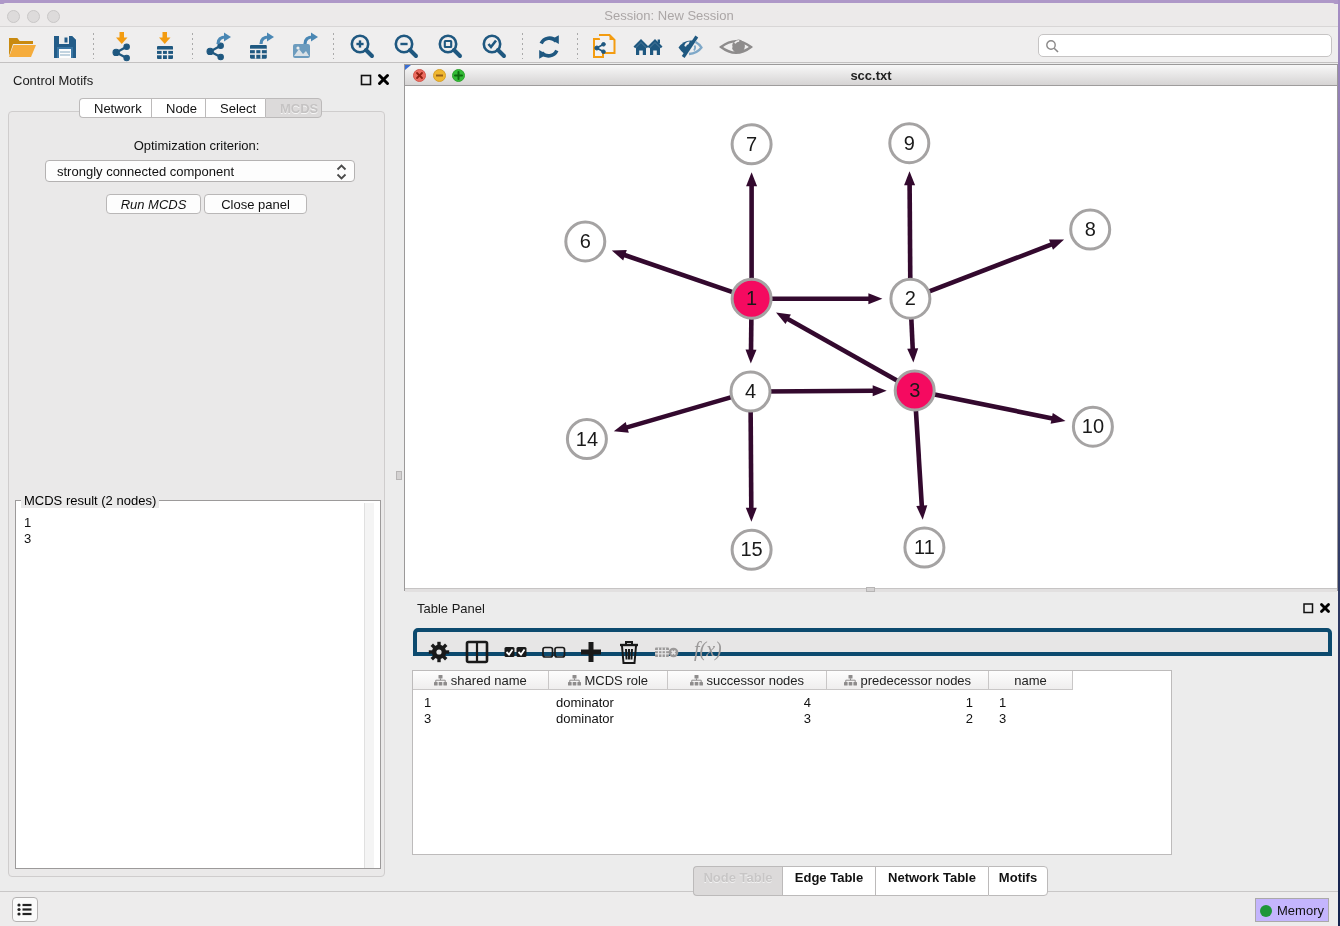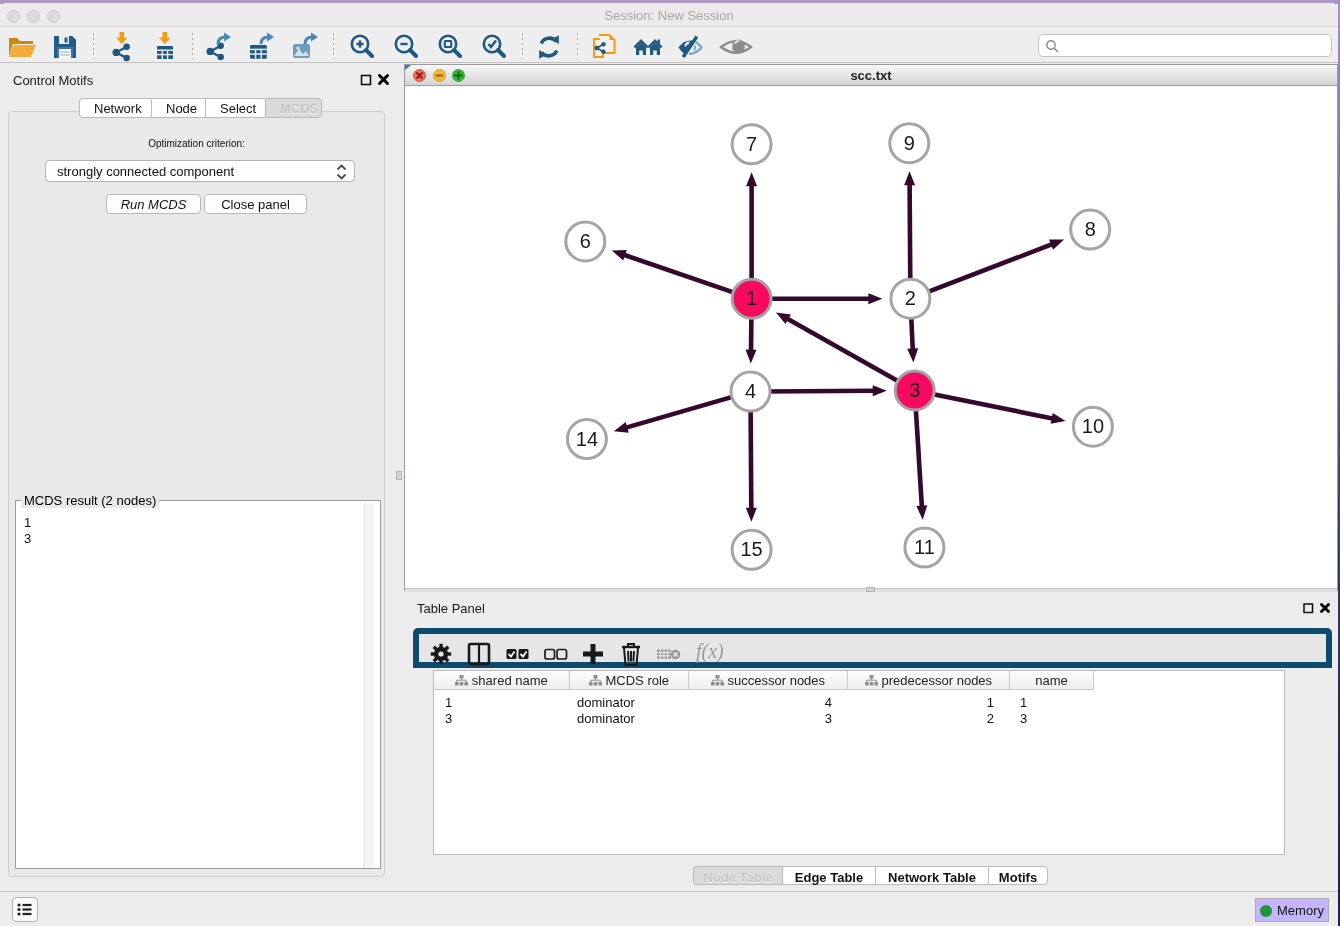--- a/index.html
+++ b/index.html
@@ -35,26 +35,26 @@
 #mcds-scroll { right:6px; top:2px; width:10px; height:365px; background:#F4F4F4; border-left:1px solid #E0E0E0; position:absolute; }
 .btn { position:absolute; height:20px; background:#FDFDFD; border:1px solid #B9B7B7; border-radius:4px; font-size:13px; color:#111; text-align:center; padding-top:2px; }
 
 #netwin { left:404px; top:61px; width:934px; height:527px; border:1px solid #9B9999; background:#fff; }
 #net-tb { left:0; top:0; width:100%; height:21px; background:linear-gradient(#F8F8F8, #D6D4D4); border-bottom:1px solid #9E9C9C; }
 #net-title { width:100%; text-align:center; top:3px; font-size:13px; font-weight:bold; color:#222; }
 .mac { position:absolute; top:4px; width:13px; height:13px; border-radius:50%; }
 
 #tpanel { left:404px; top:594px; width:936px; height:296px; }
 #tp-title { left:13px; top:4px; font-size:13px; color:#1a1a1a; }
-#tp-toolbar { left:9px; top:31px; width:919px; height:40px; background:#E7E6E6; border:6px solid #0c4a6e; border-radius:5px 5px 0 0; }
-#tp-table { left:29px; top:73px; width:852px; height:185px; background:#fff; border:1px solid #BDBBBB; }
+#tp-toolbar { left:9px; top:31px; width:919px; height:28px; background:#E7E6E6; border:4px solid #0c4a6e; border-radius:5px 5px 0 0; }
+#tp-table { left:8px; top:73px; width:760px; height:185px; background:#fff; border:1px solid #BDBBBB; }
 .th { position:absolute; top:0; height:19px; background:linear-gradient(#FDFDFD,#EFEEEE); border-right:1px solid #C9C7C7; border-bottom:1px solid #C9C7C7; font-size:13px; color:#222; text-align:center; padding-top:2px; }
 .td { position:absolute; font-size:13px; color:#111; height:16px; }
 
-.btab { height:19px; font-size:13px; font-weight:bold; color:#111; background:#fff; border:1px solid #BCBABA; border-right:none; padding:3px 12px 0; }
+.btab { height:30px; font-size:13px; font-weight:bold; color:#111; background:#fff; border:1px solid #BCBABA; border-right:none; padding:3px 12px 0; }
 .btab:first-child { border-radius:4px 0 0 4px; }
 .btab:last-child { border-radius:0 4px 4px 0; border-right:1px solid #BCBABA; }
 .btab.sel { background:#DCDADA; color:#C8C6C6; text-shadow:0 1px 0 #F2F2F2; }
 
 #statusbar { left:0; top:888px; width:1338px; height:35px; background:#EDECEC; border-top:1px solid #C9C7C7; }
 #memorybtn { left:1255px; top:6px; width:74px; height:24px; background:#c4b5fd; border:1px solid #ABA9A9; font-size:13px; color:#111; text-align:center; padding-top:4px; position:absolute; }
 #listbtn { left:12px; top:5px; width:26px; height:25px; background:#FAFAFA; border:1px solid #B5B3B3; border-radius:4px; position:absolute; }
 </style>
 </head>
 <body>
@@ -240,21 +240,21 @@
           <line x1="10.5" y1="2.5" x2="2.5" y2="10.5"></line>
         </g>
       </svg>
 <div class="paneltab-row" style="left:79px; top:35px;">
   <div class="ptab" style="width:72px">Network</div>
         <div class="ptab" style="width:54px">Node</div>
         <div class="ptab" style="width:60px">Select</div>
         <div class="ptab sel" style="width:57px">MCDS</div>
 </div>
 <div id="cp-pane" class="abs">
-  <div class="abs" style="width:100%; text-align:center; top:26px; font-size:10px; color:#111;">Optimization criterion:</div>
+  <div class="abs" style="width:100%; text-align:center; top:26px; font-size:13px; color:#111;">Optimization criterion:</div>
   <div class="abs" style="left:36px; top:48px; width:310px; height:22px; background:#FDFDFD; border:1px solid #B4B2B2; border-radius:4px;">
     <div class="abs" style="left:11px; top:3px; font-size:13px; color:#111;">strongly connected component</div>
     <svg class="abs" style="right:7px; top:3px;" width="11" height="16" viewBox="0 0 11 16">
             <g fill="none" stroke="#4a4a4a" stroke-width="1.8">
               <path d="M1.5 5.5 L5.5 1.5 L9.5 5.5"></path>
               <path d="M1.5 10.5 L5.5 14.5 L9.5 10.5"></path>
             </g>
           </svg>
   </div>
   <div class="btn" style="left:97px; top:82px; width:95px;font-style:italic;">Run MCDS</div>

